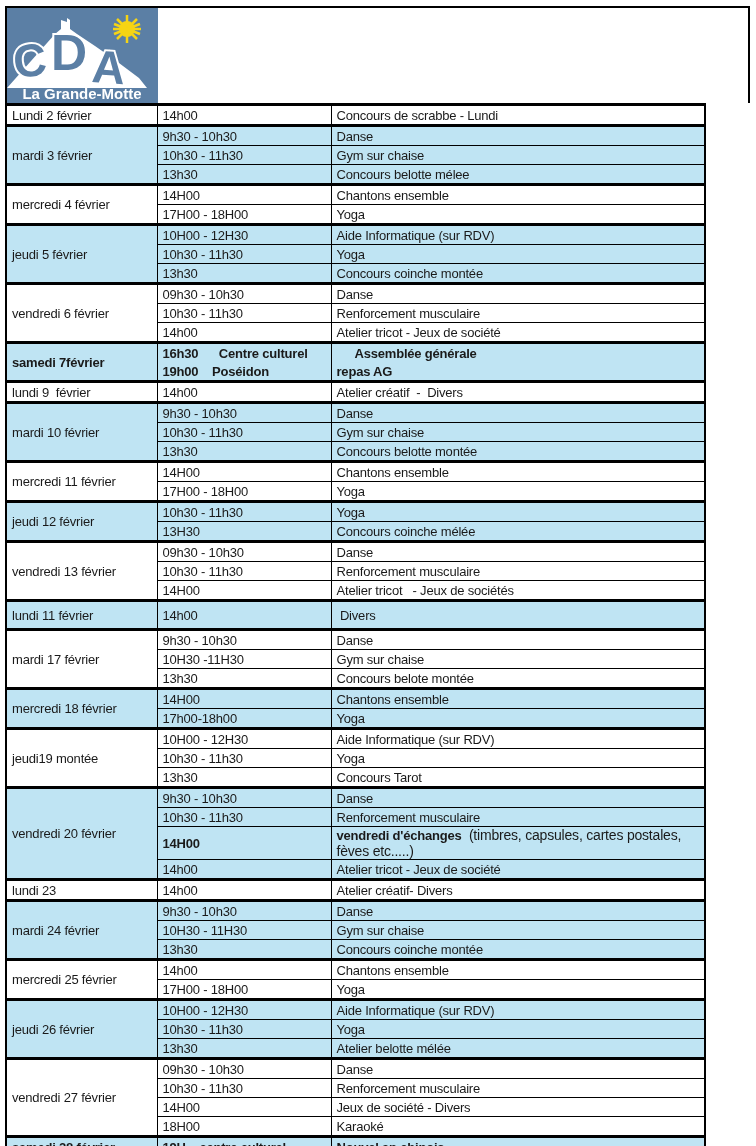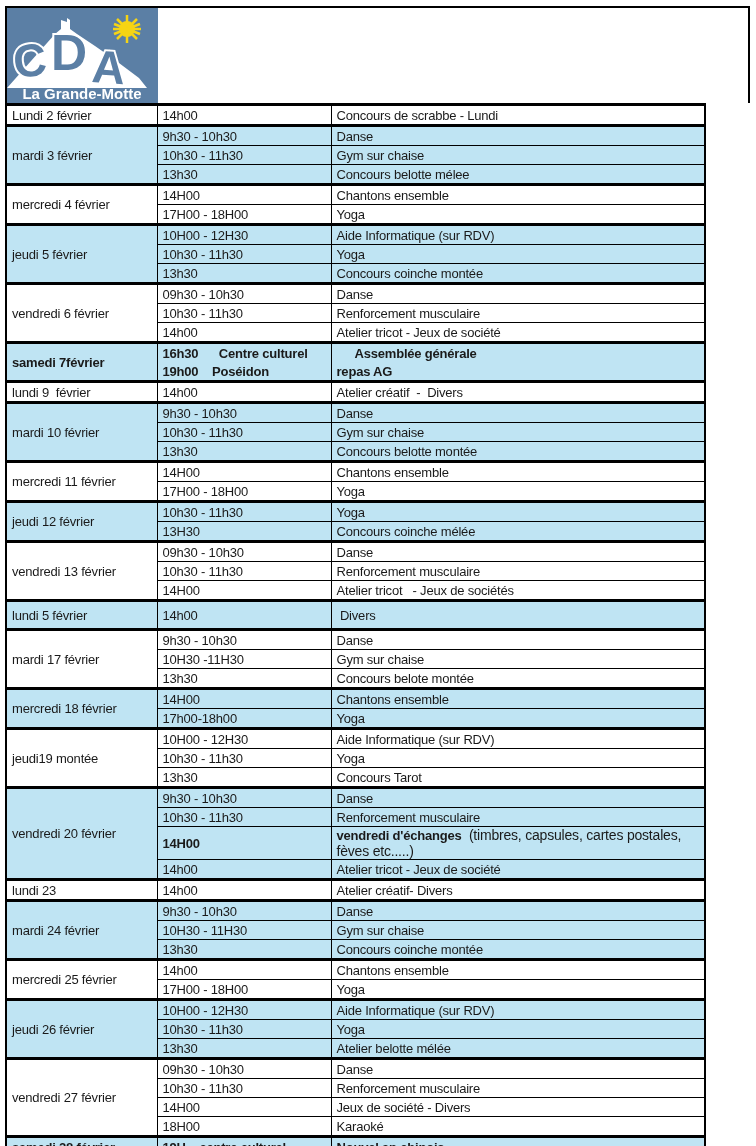--- a/index.html
+++ b/index.html
@@ -181,21 +181,21 @@
           </tr>
           <tr>
             <td class="">10h30 - 11h30</td>
             <td class="">Renforcement musculaire</td>
           </tr>
           <tr>
             <td class="">14H00</td>
             <td class="">Atelier tricot   - Jeux de sociétés</td>
           </tr>
           <tr class="group-start">
-            <td rowspan="1" class="date-cell shaded" style="height: 26px;">lundi 5 février</td>
+            <td rowspan="1" class="date-cell shaded" style="height: 26px;">lundi 11 février</td>
             <td class="shaded ">14h00</td>
             <td class="shaded "> Divers</td>
           </tr>
           <tr class="group-start">
             <td rowspan="3" class="date-cell">mardi 17 février</td>
             <td class="">9h30 - 10h30</td>
             <td class="">Danse</td>
           </tr>
           <tr>
             <td class="">10H30 -11H30</td>

